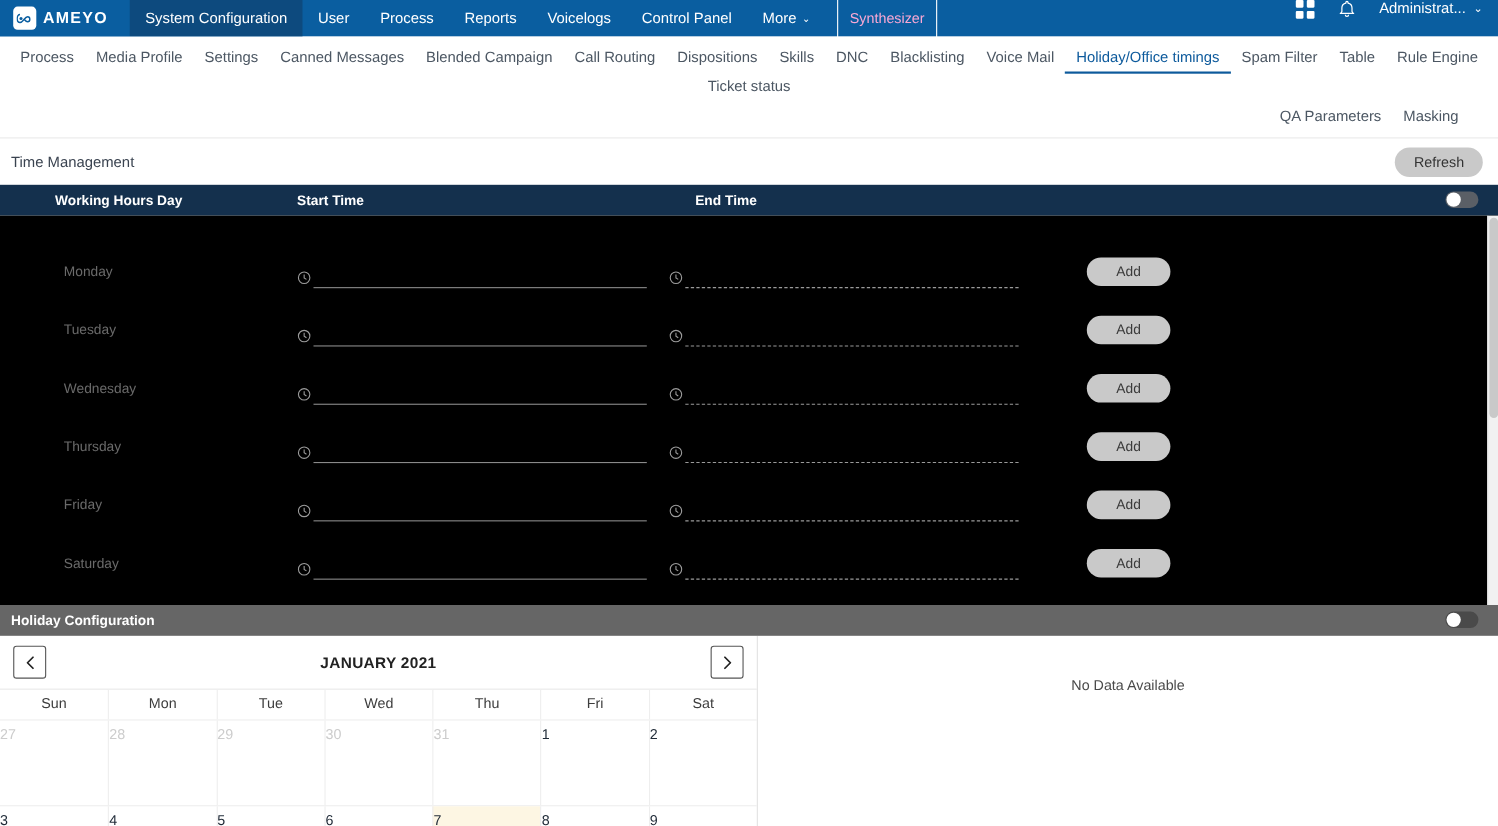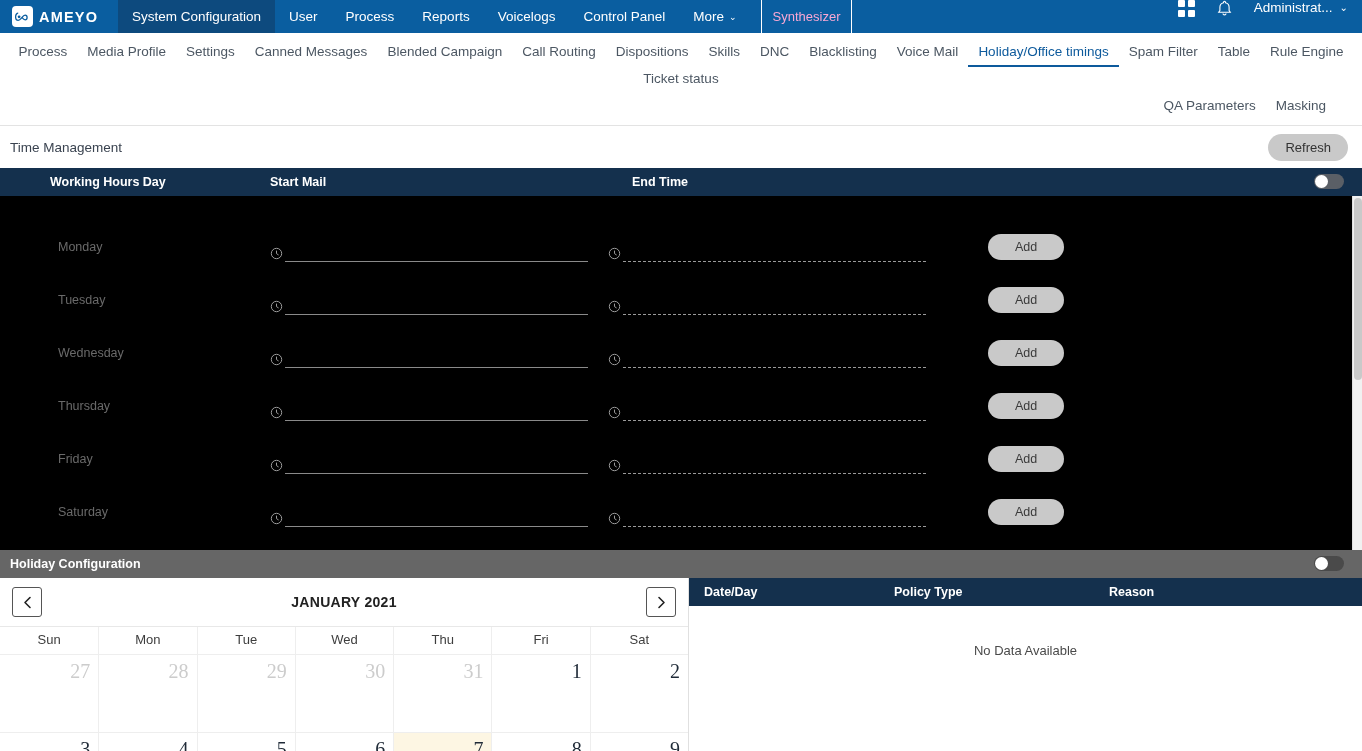--- a/index.html
+++ b/index.html
@@ -302,26 +302,24 @@
   .cal-weeks { }
   .cal-week {
     display: grid;
     grid-template-columns: repeat(7, 1fr);
     height: 78px;
     border-top: 1px solid #eeeeee;
   }
   .cal-cell {
     border-left: 1px solid #eeeeee;
     padding: 5px 8px 0 0;
-    text-align: right;
-    font-size: 20px;
+    font-size: 13px;
     color: #1f2a37;
     cursor: pointer;
     position: relative;
-    font-family: Liberation Serif, serif;
   }
   .cal-cell:first-child { border-left: none; }
   .cal-cell.muted { color: #cccccc; }
   .cal-cell.today { background: #fdf6e3; }
 
   
   .hc-table { flex: 1; background: #ffffff; }
   .hct-header {
     background: #14304d;
     height: 28px;
@@ -426,21 +424,21 @@
   </div>
 </div>
 
 <div class="page-title-bar">
   <div class="page-title">Time Management</div>
   <button class="refresh-btn">Refresh</button>
 </div>
 
 <div class="tm-header">
   <div class="col-day">Working Hours Day</div>
-  <div class="col-start">Start Mail</div>
+  <div class="col-start">Start Time</div>
   <div class="col-end">End Time</div>
   <div class="tm-toggle-cell">
     <span class="toggle"><i></i></span>
   </div>
 </div>
 
 <div class="tm-body">
 
   <div class="tm-row">
     <div class="row-day">Monday</div>
@@ -628,21 +626,16 @@
         <div class="cal-cell">5</div>
         <div class="cal-cell">6</div>
         <div class="cal-cell today">7</div>
         <div class="cal-cell">8</div>
         <div class="cal-cell">9</div>
       </div>
     </div>
   </div>
 
   <div class="hc-table">
-    <div class="hct-header">
-      <div class="hct-c1">Date/Day</div>
-      <div class="hct-c2">Policy Type</div>
-      <div class="hct-c3">Reason</div>
-    </div>
     <div class="hct-empty">No Data Available</div>
   </div>
 
 </div>
 
 </body></html>

